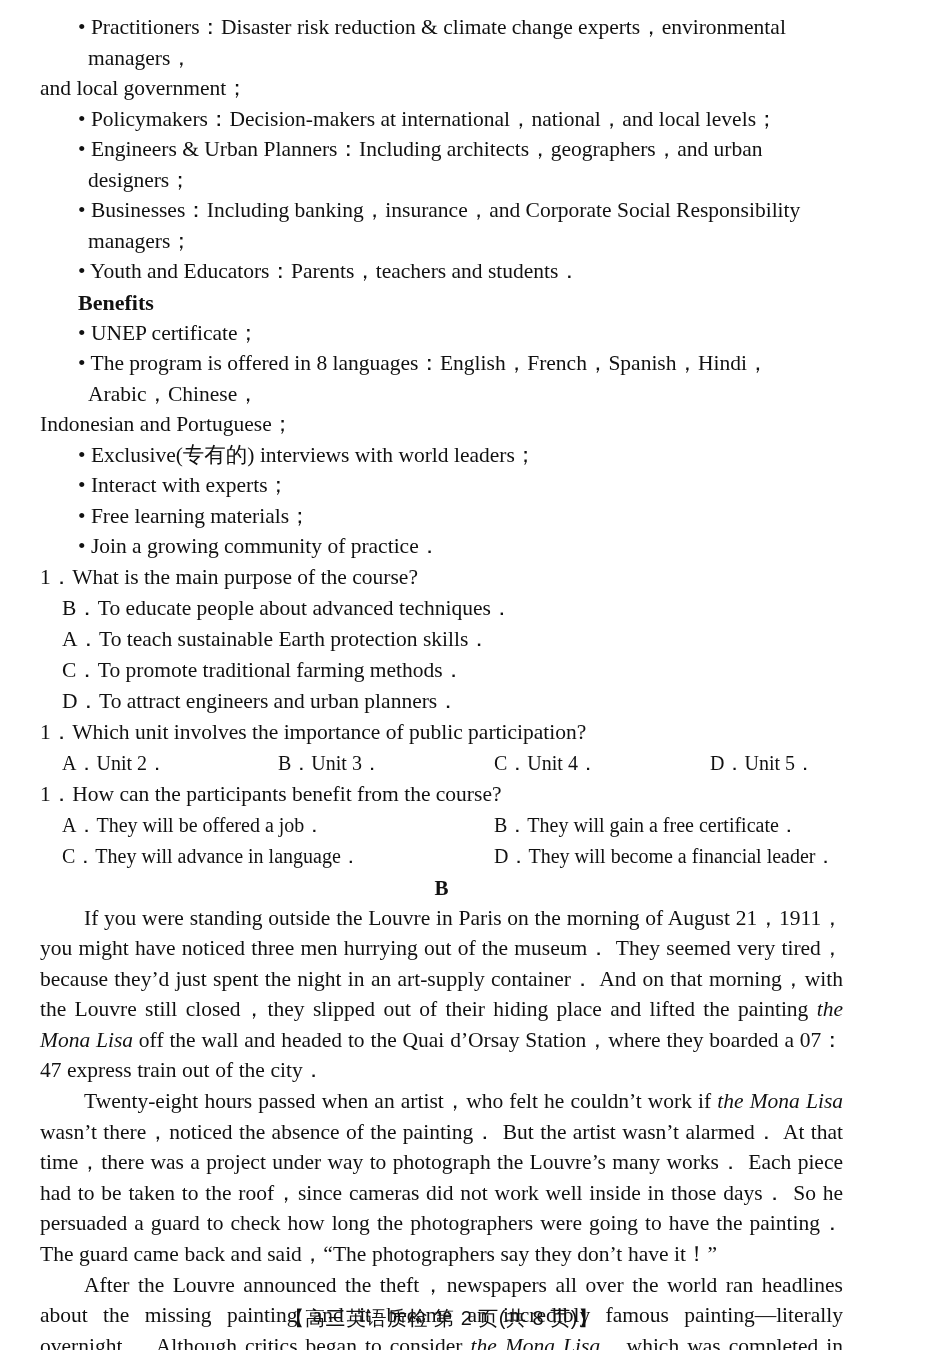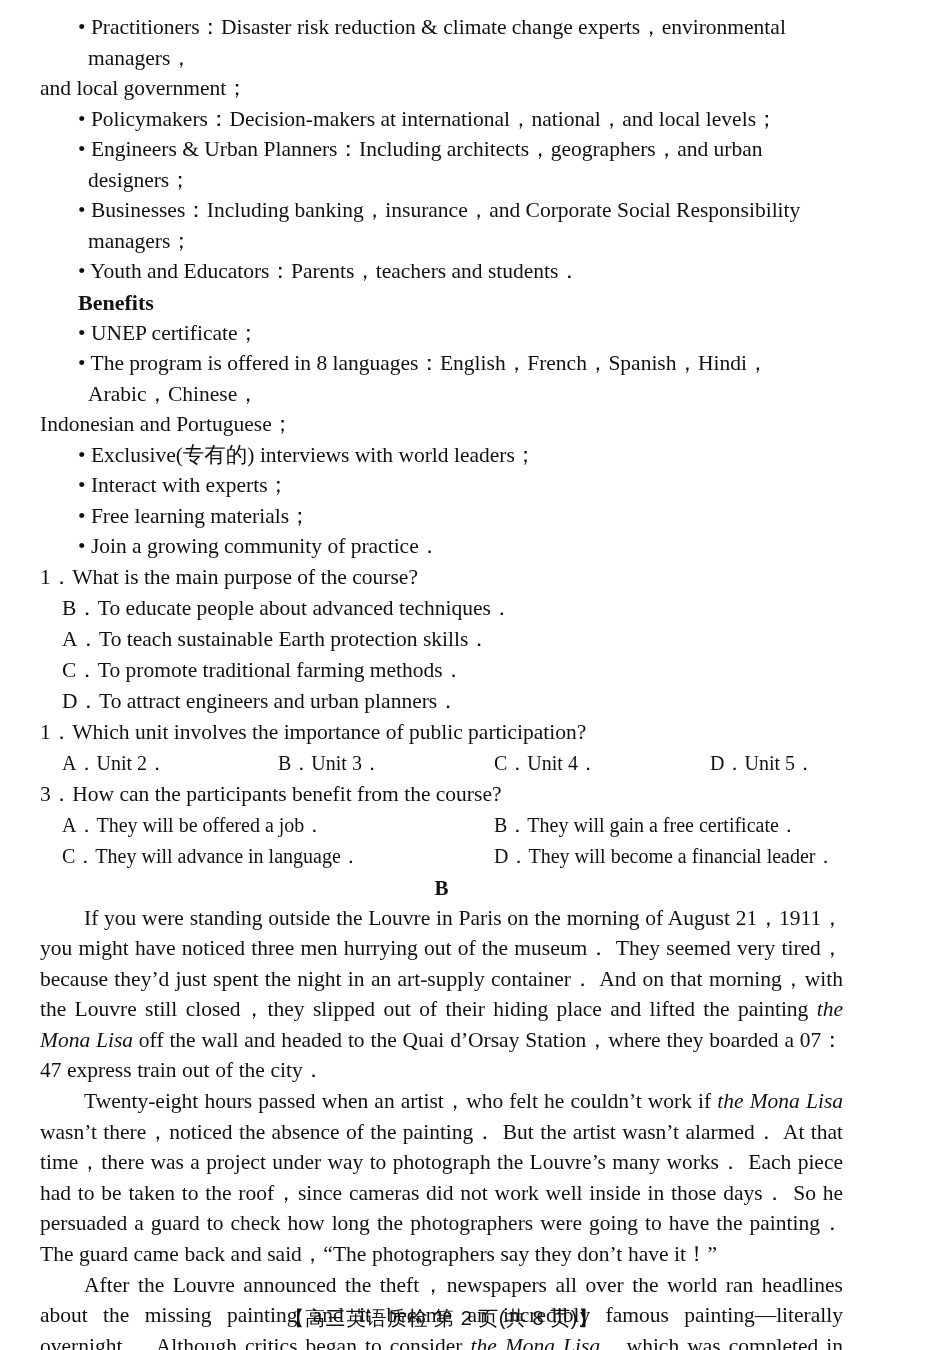--- a/index.html
+++ b/index.html
@@ -159,21 +159,21 @@
     <div class="q">1．Which unit involves the importance of public participation?</div>
     <div class="optrow">
       <span class="c c1">A．Unit 2．</span>
       <span class="c c2">B．Unit 3．</span>
       <span class="c c3">C．Unit 4．</span>
       <span class="c c4">D．Unit 5．</span>
     </div>
   </div>
 
   <div>
-    <div class="q">3．How can the participants benefit from the course?</div>
+    <div class="q">1．How can the participants benefit from the course?</div>
     <div class="optrow">
       <span class="c c3">B．They will gain a free certificate．</span>
       <span class="c c1">A．They will be offered a job．</span>
     </div>
     <div class="optrow">
       <span class="c c1">C．They will advance in language．</span>
       <span class="c c3">D．They will become a financial leader．</span>
     </div>
   </div>
 

